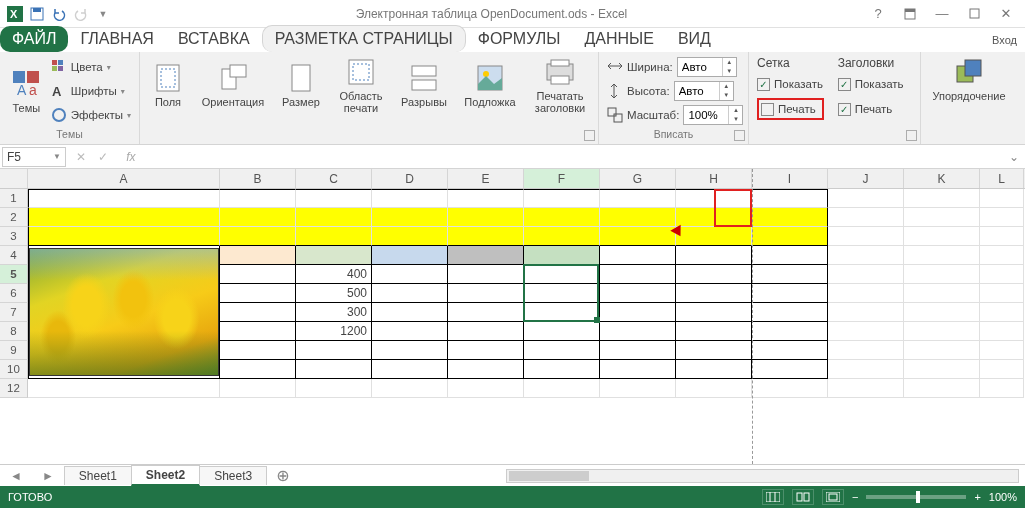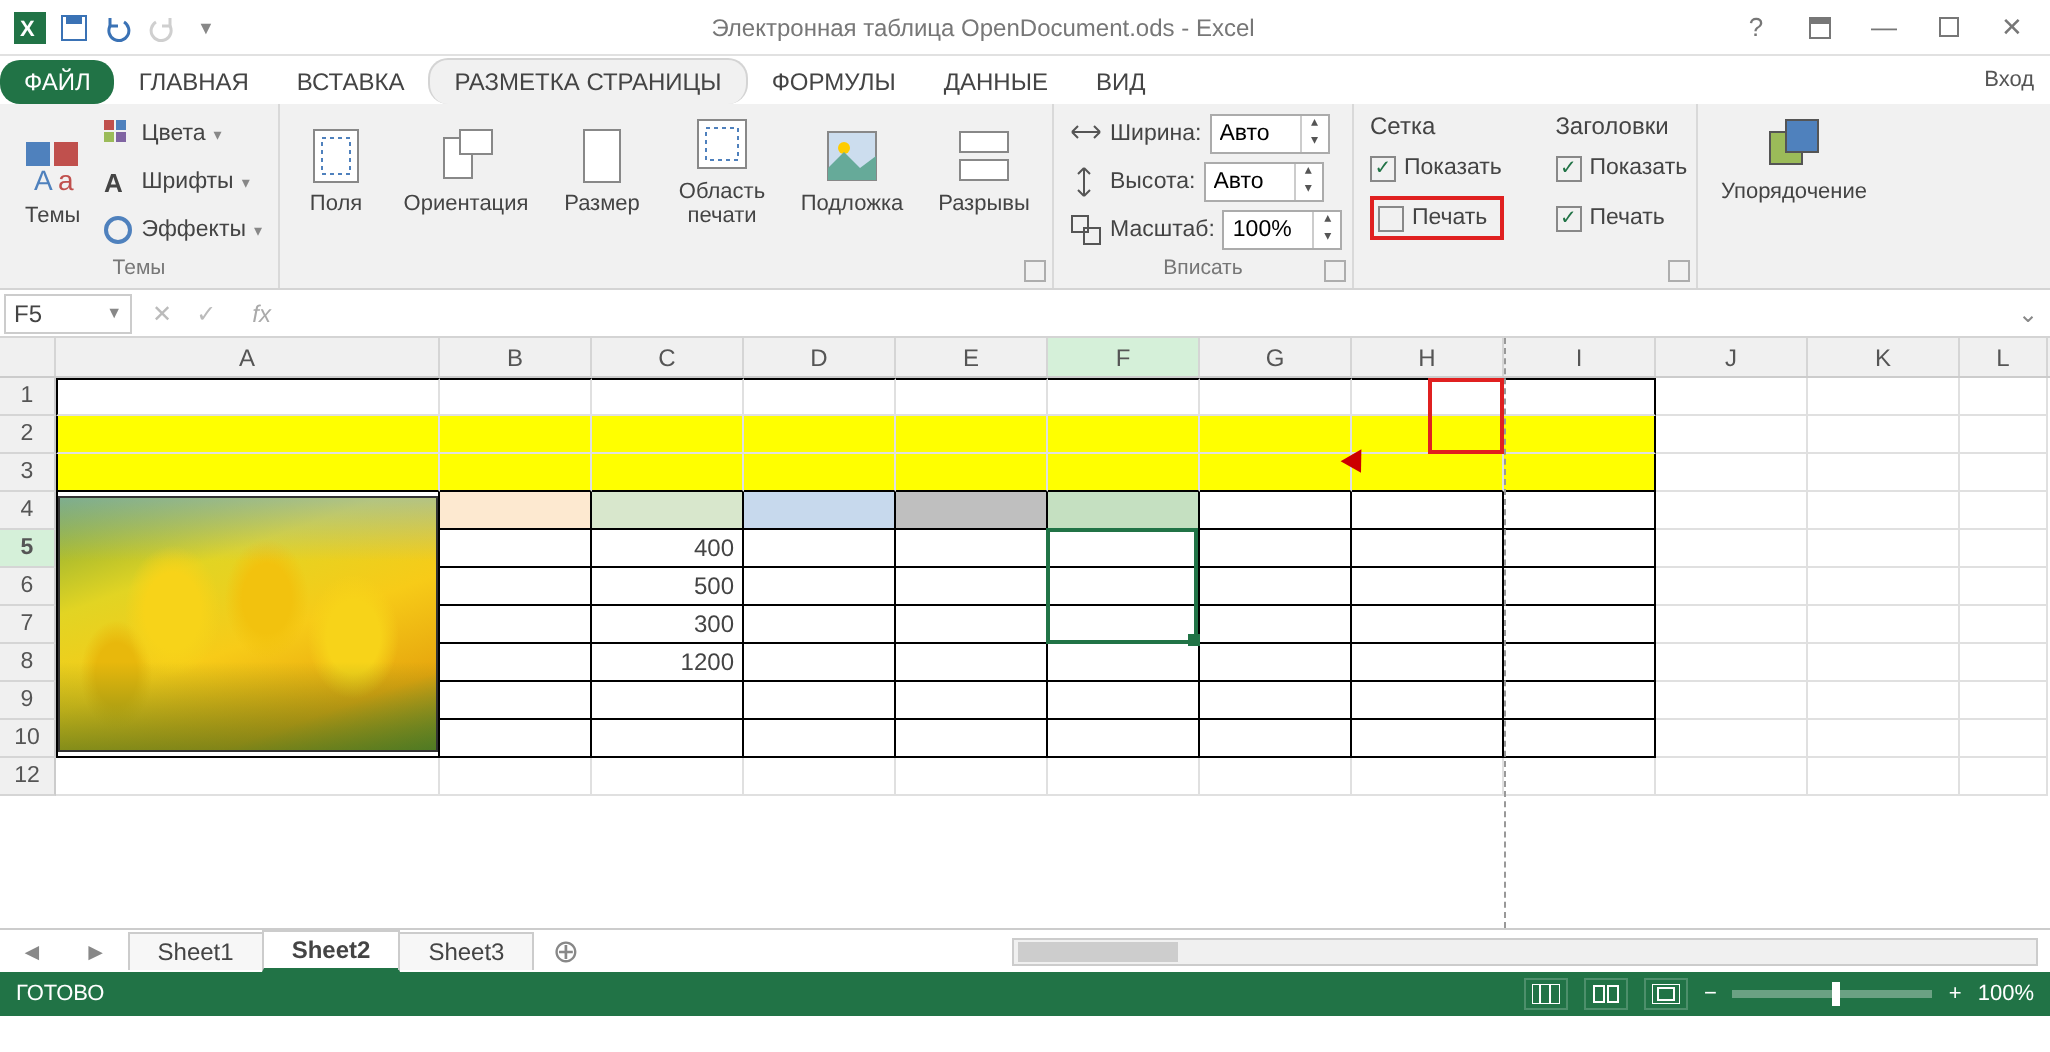--- a/index.html
+++ b/index.html
@@ -8,21 +8,21 @@
   
   .titlebar { height: 28px; background: #fff; display: flex; align-items: center; border-bottom: 1px solid #e1e1e1; }
   .qat { display: flex; gap: 4px; padding: 0 6px; align-items: center; }
   .qat .ico { width: 18px; height: 18px; display: flex; align-items: center; justify-content: center; }
   .titlebar .title { flex: 1; text-align: center; color: #777; font-size: 12px; }
   .winctrls { display: flex; gap: 6px; padding-right: 6px; align-items: center; }
   .winctrls span { width: 26px; height: 20px; display: flex; align-items: center; justify-content: center; color: #777; font-size: 13px; }
 
   
   .ribbontabs { height: 24px; display: flex; align-items: flex-end; background: #fff; padding-left: 0; }
-  .ribbontabs .tab { padding: 4px 12px; color: #444; font-size: 12px; cursor: pointer; text-transform: uppercase; border-radius: 10px; }
+  .ribbontabs .tab { padding: 4px 12px; color: #444; font-size: 16px; cursor: pointer; text-transform: uppercase; border-radius: 10px; }
   .ribbontabs .file { background: #217346; color: #fff; }
   .ribbontabs .active { border: 1px solid #d4d4d4; border-bottom: none; background: #f1f1f1; margin-top: 20px; }
   .login { position: absolute; right: 8px; top: 34px; font-size: 11px; color: #555; }
 
   
   .ribbon { height: 93px; background: #f1f1f1; border-bottom: 1px solid #d4d4d4; display: flex; }
   .group { border-right: 1px solid #d9d9d9; padding: 4px 8px 2px 8px; display: flex; flex-direction: column; justify-content: space-between; position: relative; }
   .group-label { text-align: center; color: #777; font-size: 10.5px; padding-bottom: 2px; }
   .group .launcher { position: absolute; right: 3px; bottom: 3px; width: 11px; height: 11px; border: 1px solid #adadad; }
   .row { display: flex; align-items: center; gap: 4px; }
@@ -245,38 +245,48 @@
         </div>
       <div class="big" style="width:50px">
           <span class="ico32">
             <svg width="28" height="28">
               <rect x="2" y="2" width="24" height="24" fill="#fff" stroke="#888"></rect>
               <rect x="6" y="6" width="16" height="16" fill="none" stroke="#4f81bd" stroke-dasharray="2"></rect>
             </svg>
           </span>
           <span class="cap">Область печати</span>
         </div>
+      <div class="big" style="width:52px">
+          <span class="ico32">
+            <svg width="28" height="28">
+              <rect x="2" y="2" width="24" height="10" fill="#fff" stroke="#888"></rect>
+              <rect x="2" y="16" width="24" height="10" fill="#fff" stroke="#888"></rect>
+            </svg>
+          </span>
+          <span class="cap">Разрывы</span>
+        </div>
       <div class="big" style="width:56px">
           <span class="ico32">
             <svg width="28" height="28">
               <rect x="2" y="2" width="24" height="24" fill="#cde" stroke="#888"></rect>
               <circle cx="10" cy="10" r="3" fill="#fc0"></circle>
               <path d="M2 20 L10 12 L18 20 L26 14 L26 26 L2 26 Z" fill="#6a9"></path>
             </svg>
           </span>
           <span class="cap">Подложка</span>
         </div>
-      <div class="big" style="width:52px">
+      <div class="big" style="width:60px">
           <span class="ico32">
-            <svg width="28" height="28">
-              <rect x="2" y="2" width="24" height="10" fill="#fff" stroke="#888"></rect>
-              <rect x="2" y="16" width="24" height="10" fill="#fff" stroke="#888"></rect>
-            </svg>
-          </span>
-          <span class="cap">Разрывы</span>
+            <svg width="30" height="28">
+              <rect x="2" y="6" width="26" height="16" fill="#ddd" stroke="#888"></rect>
+              <rect x="6" y="2" width="18" height="6" fill="#fff" stroke="#888"></rect>
+              <rect x="6" y="18" width="18" height="8" fill="#fff" stroke="#888"></rect>
+            </svg>
+          </span>
+          <span class="cap">Печатать заголовки</span>
         </div>
     </div>
     <div class="launcher"></div>
   </div>
 
   <div class="group" style="width:150px">
     <div style="display:flex;flex-direction:column;gap:2px">
       <div class="small-row">
         <span class="ico16">
             <svg width="16" height="14">
@@ -322,21 +332,21 @@
               <div>▾</div>
             </span>
           </span>
       </div>
     </div>
     <div class="group-label">Вписать</div>
     <div class="launcher"></div>
   </div>
 
   <div class="group" style="width:172px">
-    <div class="row" style="gap:26px;align-items:flex-start">
+    <div class="row" style="gap:14px;align-items:flex-start">
       <div style="display:flex;flex-direction:column;gap:3px">
         <span class="txt">Сетка</span>
         <div class="small-row">
             <span class="chk">✓</span>
             <span class="txt">Показать</span>
           </div>
         <div class="small-row redbox">
             <span class="chk"></span>
             <span class="txt">Печать</span>
           </div>

